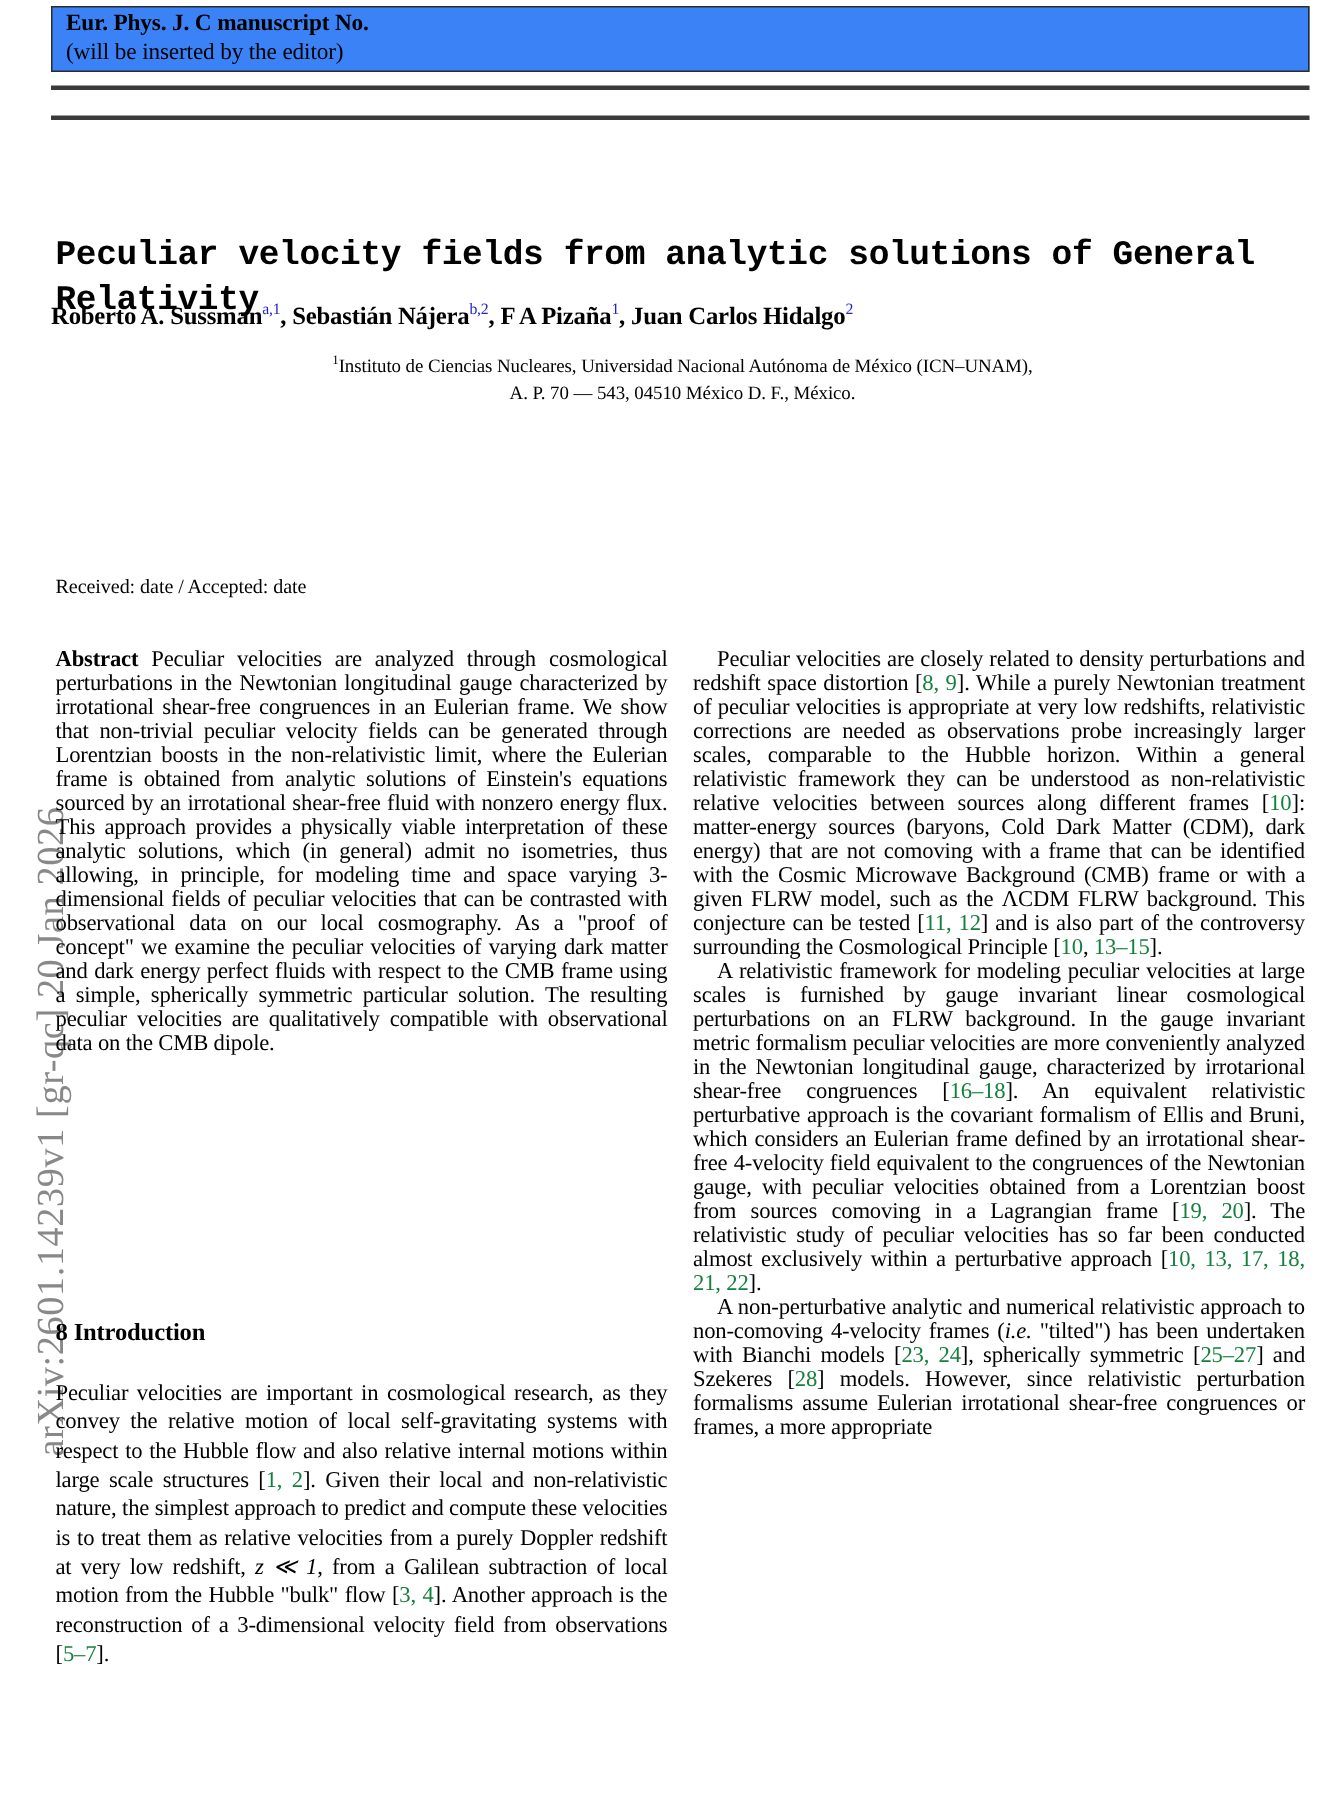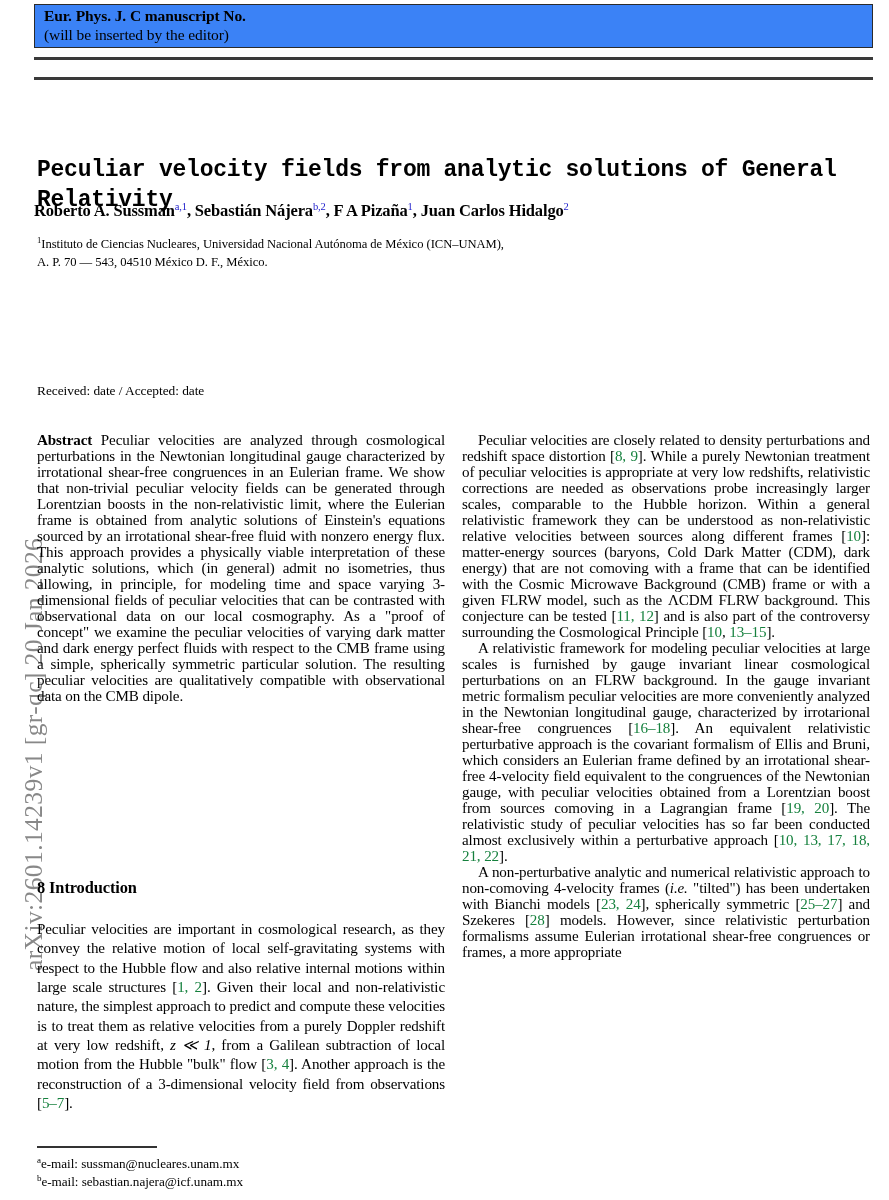--- a/index.html
+++ b/index.html
@@ -117,20 +117,21 @@
 
   
   #affiliations {
     position: absolute;
     left: 3px;
     top: 236px;
     width: 836px;
     font-size: 12.6px;
     line-height: 17.6px;
     letter-spacing: -0.05px;
+    text-align: center;
   }
   #affiliations sup {
     font-size: 8.6px;
     vertical-align: super;
     line-height: 0;
   }
 
   
   #received-line {
     position: absolute;
@@ -239,25 +240,20 @@
   <div class="column" id="col-left">
     <p class="para"><span class="abstract-label">Abstract</span><span> Peculiar velocities are analyzed through cosmological perturbations in the Newtonian longitudinal gauge characterized by irrotational shear-free congruences in an Eulerian frame. We show that non-trivial peculiar velocity fields can be generated through Lorentzian boosts in the non-relativistic limit, where the Eulerian frame is obtained from analytic solutions of Einstein's equations sourced by an irrotational shear-free fluid with nonzero energy flux. This approach provides a physically viable interpretation of these analytic solutions, which (in general) admit no isometries, thus allowing, in principle, for modeling time and space varying 3-dimensional fields of peculiar velocities that can be contrasted with observational data on our local cosmography. As a "proof of concept" we examine the peculiar velocities of varying dark matter and dark energy perfect fluids with respect to the CMB frame using a simple, spherically symmetric particular solution. The resulting peculiar velocities are qualitatively compatible with observational data on the CMB dipole.</span></p>
   </div>
 
   <div id="section-heading">8 Introduction</div>
 
   <div id="intro-body">
     <p class="para"><span>Peculiar velocities are important in cosmological research, as they convey the relative motion of local self-gravitating systems with respect to the Hubble flow and also relative internal motions within large scale structures [</span><span class="ref">1, 2</span><span>]. Given their local and non-relativistic nature, the simplest approach to predict and compute these velocities is to treat them as relative velocities from a purely Doppler redshift at very low redshift, </span><span class="italic">z ≪ 1</span><span>, from a Galilean subtraction of local motion from the Hubble "bulk" flow [</span><span class="ref">3, 4</span><span>]. Another approach is the reconstruction of a 3-dimensional velocity field from observations [</span><span class="ref">5–7</span><span>].</span></p>
   </div>
 
-  <div id="footnote-block">
-    <div id="footnote-rule"></div>
-    <div class="fn-line"><sup>a</sup><span>e-mail: sussman@nucleares.unam.mx</span></div>
-    <div class="fn-line"><sup>b</sup><span>e-mail: sebastian.najera@icf.unam.mx</span></div>
-  </div>
 
   <div class="column" id="col-right">
 
     <p class="para indent"><span>Peculiar velocities are closely related to density perturbations and redshift space distortion [</span><span class="ref">8, 9</span><span>]. While a purely Newtonian treatment of peculiar velocities is appropriate at very low redshifts, relativistic corrections are needed as observations probe increasingly larger scales, comparable to the Hubble horizon. Within a general relativistic framework they can be understood as non-relativistic relative velocities between sources along different frames [</span><span class="ref">10</span><span>]: matter-energy sources (baryons, Cold Dark Matter (CDM), dark energy) that are not comoving with a frame that can be identified with the Cosmic Microwave Background (CMB) frame or with a given FLRW model, such as the ΛCDM FLRW background. This conjecture can be tested [</span><span class="ref">11, 12</span><span>] and is also part of the controversy surrounding the Cosmological Principle [</span><span class="ref">10</span><span>, </span><span class="ref">13–15</span><span>].</span></p>
 
     <p class="para indent"><span>A relativistic framework for modeling peculiar velocities at large scales is furnished by gauge invariant linear cosmological perturbations on an FLRW background. In the gauge invariant metric formalism peculiar velocities are more conveniently analyzed in the Newtonian longitudinal gauge, characterized by irrotarional shear-free congruences [</span><span class="ref">16–18</span><span>]. An equivalent relativistic perturbative approach is the covariant formalism of Ellis and Bruni, which considers an Eulerian frame defined by an irrotational shear-free 4-velocity field equivalent to the congruences of the Newtonian gauge, with peculiar velocities obtained from a Lorentzian boost from sources comoving in a Lagrangian frame [</span><span class="ref">19, 20</span><span>]. The relativistic study of peculiar velocities has so far been conducted almost exclusively within a perturbative approach [</span><span class="ref">10, 13, 17, 18, 21, 22</span><span>].</span></p>
 
     <p class="para indent"><span>A non-perturbative analytic and numerical relativistic approach to non-comoving 4-velocity frames (</span><span class="italic">i.e.</span><span> "tilted") has been undertaken with Bianchi models [</span><span class="ref">23, 24</span><span>], spherically symmetric [</span><span class="ref">25–27</span><span>] and Szekeres [</span><span class="ref">28</span><span>] models. However, since relativistic perturbation formalisms assume Eulerian irrotational shear-free congruences or frames, a more appropriate</span></p>
 
   </div>

